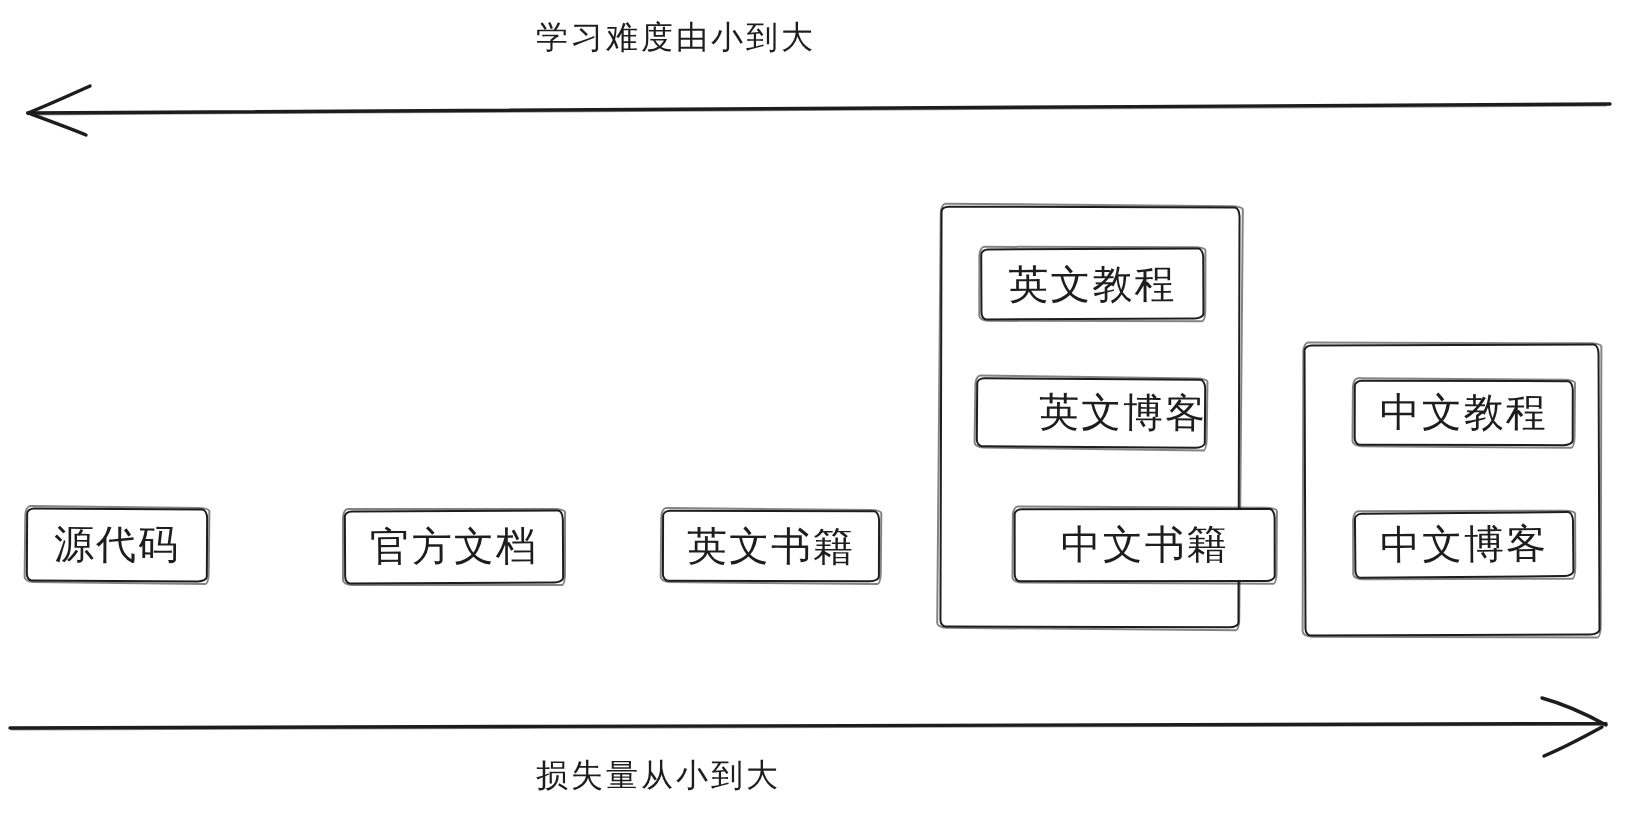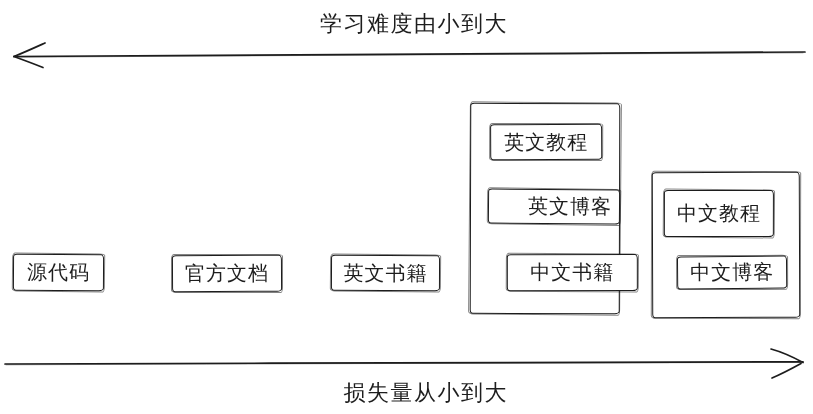--- a/index.html
+++ b/index.html
@@ -12,22 +12,22 @@
     width: 813px;
     height: 414px;
     background: #ffffff;
     overflow: hidden;
     font-family: "Liberation Sans", "DejaVu Sans", sans-serif;
     color: #1d1d1d;
   }
   .axis-label {
     position: absolute;
     width: 240px;
-    text-align: right;
-    font-size: 22px;
+    text-align: left;
+    font-size: 16px;
     letter-spacing: 1.5px;
     font-weight: 400;
     color: #1d1d1d;
     white-space: nowrap;
   }
   #top-label    { left: 268px; top: 9px; }
   #bottom-label { left: 268px; top: 378px; }
 
   svg.arrow { position: absolute; overflow: visible; }
   #arrow-top    { left: 6px;  top: 40px; }
@@ -73,26 +73,26 @@
   .group .sketch-box { position: absolute; }
 
   
   #node-source-code   { left: 13px;  top: 254px; width: 91px; height: 37px; transform: rotate(0.3deg); }
   #node-official-docs { left: 172px; top: 255px; width: 110px; height: 37px; transform: rotate(-0.3deg); align-items: center; }
   #node-english-books { left: 331px; top: 255px; width: 109px; height: 36px; transform: rotate(0.2deg); }
 
   
   #group-1 { left: 470px; top: 103px; width: 150px; height: 211px; transform: rotate(0.15deg); }
   #g1-item-0 { left: 19px; top: 20px;  width: 112px; height: 36px; transform: rotate(-0.4deg); text-align: right; }
-  #g1-item-1 { left: 17px; top: 85px;  width: 132px; height: 35px; transform: rotate(0.3deg); padding-left: 32px; }
+  #g1-item-1 { left: 17px; top: 85px;  width: 115px; height: 35px; transform: rotate(0.3deg); padding-left: 32px; }
   #g1-item-2 { left: 16px; top: 150px; width: 131px; height: 37px; transform: rotate(-0.2deg); margin-left: 20px; }
 
   
   #group-2 { left: 652px; top: 172px; width: 148px; height: 146px; transform: rotate(-0.2deg); }
-  #g2-item-0 { left: 11px; top: 17px; width: 110px; height: 47px; transform: rotate(0.3deg); }
+  #g2-item-0 { left: 24px; top: 17px; width: 110px; height: 33px; transform: rotate(0.3deg); }
   #g2-item-1 { left: 24px; top: 83px; width: 110px; height: 33px; transform: rotate(-0.3deg); text-align: right; }
 </style>
 </head>
 <body>
 
 <div class="canvas">
 
   <div class="axis-label" id="top-label">学习难度由小到大</div>
 
   <svg class="arrow" id="arrow-top" width="802" height="32" viewBox="0 0 802 32">

